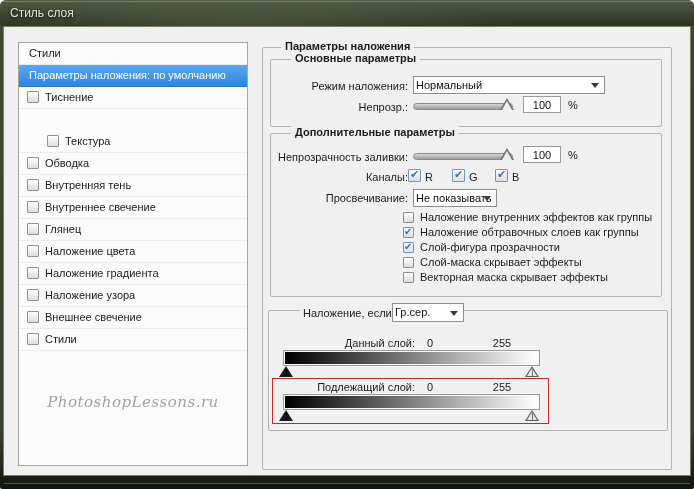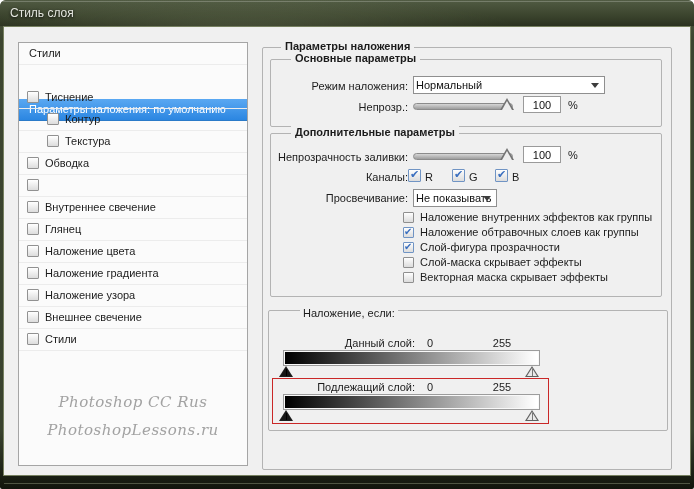--- a/index.html
+++ b/index.html
@@ -12,21 +12,21 @@
                          linear-gradient(180deg,#515b43 0%,#3d462f 55%,#2b3220 100%);
               border-bottom:1px solid #20261655; border-radius:6px 6px 0 0; }
   .titlebar::before { content:""; position:absolute; top:1px; left:2px; right:2px; height:1px; background:rgba(255,255,255,0.22); }
   .title-text { position:absolute; left:10px; top:0; line-height:26px; font-size:12px; color:#e4e6df; text-shadow:0 1px 3px rgba(0,0,0,0.9); }
   .client { position:absolute; left:4px; top:27px; width:686px; height:448px; background:#f0f0f0; box-shadow:0 0 0 1px #768060; }
 
   
   .listbox { position:absolute; left:18px; top:42px; width:230px; height:424px; background:#fbfbfb; border:1px solid #a5a5a5; }
   .lrow { position:absolute; left:0; right:0; height:22px; line-height:21px; font-size:11px; color:#1c1c1c; border-bottom:1px solid #ececec; cursor:default; }
   .lrow .txt { position:absolute; left:10px; }
-  .lrow.sel { background:linear-gradient(180deg,#5aa8f2,#2b86e1); color:#fff; border-bottom:1px solid #2a7ac8;margin-top:34px; }
+  .lrow.sel { background:linear-gradient(180deg,#5aa8f2,#2b86e1); color:#fff; border-bottom:1px solid #2a7ac8; }
   .cbx { position:absolute; width:12px; height:12px; top:4px; border:1px solid #919191; border-radius:1px; background:linear-gradient(180deg,#ffffff,#dcdcdc); }
   .lrow .cbx { left:8px; } .lrow.ind .cbx { left:28px; }
   .lrow .clab { position:absolute; left:26px; } .lrow.ind .clab { left:46px; }
   .wm { position:absolute; left:0; right:0; top:346px; text-align:center; font-family:"DejaVu Serif",serif; font-style:italic;
         font-size:15px; color:#a2a2a2; line-height:1.85; letter-spacing:0.5px; }
 
   
   .group { position:absolute; border:1px solid #b3b3b3; border-radius:2px; }
   .glabel { position:absolute; top:-8px; font-size:11px; font-weight:bold; color:#1b1b1b; background:#f0f0f0; padding:0 4px; white-space:nowrap; }
   .lbl { position:absolute; font-size:11px; color:#1c1c1c; white-space:nowrap; }
@@ -73,34 +73,31 @@
     <div class="lrow" style="top:0">
         <span class="txt">Стили</span>
       </div>
     <div class="lrow sel" style="top:22px">
         <span class="txt">Параметры наложения: по умолчанию</span>
       </div>
     <div class="lrow" style="top:44px">
         <span class="cbx"></span>
         <span class="clab">Тиснение</span>
       </div>
-    <div class="lrow ind" style="top:66px">
-        <span class="cbx"></span>
-        <span class="clab">Контур</span>
-      </div>
     <div class="lrow ind" style="top:88px">
         <span class="cbx"></span>
         <span class="clab">Текстура</span>
       </div>
     <div class="lrow" style="top:110px">
         <span class="cbx"></span>
         <span class="clab">Обводка</span>
       </div>
     <div class="lrow" style="top:132px">
         <span class="cbx"></span>
+        <span class="clab">Внутренняя тень</span>
       </div>
     <div class="lrow" style="top:154px">
         <span class="cbx"></span>
         <span class="clab">Внутреннее свечение</span>
       </div>
     <div class="lrow" style="top:176px">
         <span class="cbx"></span>
         <span class="clab">Глянец</span>
       </div>
     <div class="lrow" style="top:198px">
@@ -117,21 +114,20 @@
       </div>
     <div class="lrow" style="top:264px">
         <span class="cbx"></span>
         <span class="clab">Внешнее свечение</span>
       </div>
     <div class="lrow" style="top:286px">
         <span class="cbx"></span>
         <span class="clab">Стили</span>
       </div>
     <div class="wm">
-      <div>Photoshop CC Rus</div>
       <div>PhotoshopLessons.ru</div>
     </div>
   </div>
 
   <div class="group" style="left:262px; top:47px; width:410px; height:423px;">
     <span class="glabel" style="left:18px">Параметры наложения</span>
   </div>
 
   <div class="group" style="left:270px; top:59px; width:392px; height:68px;">
     <span class="glabel" style="left:20px">Основные параметры</span>
@@ -186,20 +182,24 @@
     <span class="chk"></span>
     <span class="olab">Слой-маска скрывает эффекты</span>
   </div>
   <div class="opt" style="top:272px;">
     <span class="chk"></span>
     <span class="olab">Векторная маска скрывает эффекты</span>
   </div>
 
   <div class="group" style="left:268px; top:310px; width:400px; height:121px;"></div>
   <span class="lbl" style="left:300px; top:307px; background:#f0f0f0; padding:0 3px;">Наложение, если:</span>
+  <div class="combo" style="left:392px; top:303px; width:72px; height:19px; line-height:17px;">
+    <span>Гр.сер.</span>
+    <span class="arr"></span>
+  </div>
 
   <span class="lbl r" style="left:300px; top:337px; width:115px;">Данный слой:</span>
   <span class="lbl" style="left:420px; top:337px; width:20px; text-align:center;">0</span>
   <span class="lbl" style="left:487px; top:337px; width:30px; text-align:center;">255</span>
   <div class="gradbar" style="left:283px; top:350px;"></div>
   <div class="btri dark" style="left:279px; top:366px;"></div>
   <div class="btri" style="left:525px; top:366px;"></div>
 
   <span class="lbl r" style="left:280px; top:381px; width:135px;">Подлежащий слой:</span>
   <span class="lbl" style="left:420px; top:381px; width:20px; text-align:center;">0</span>

